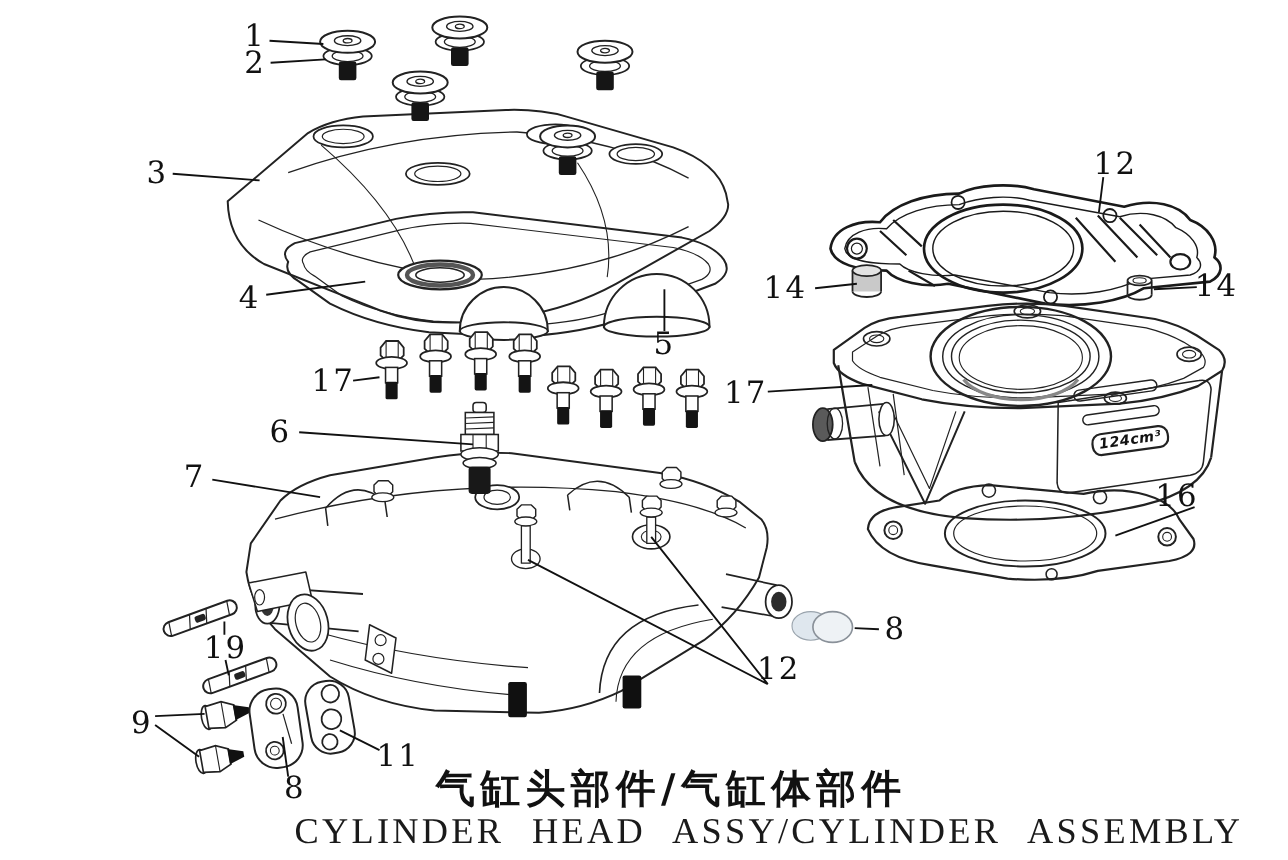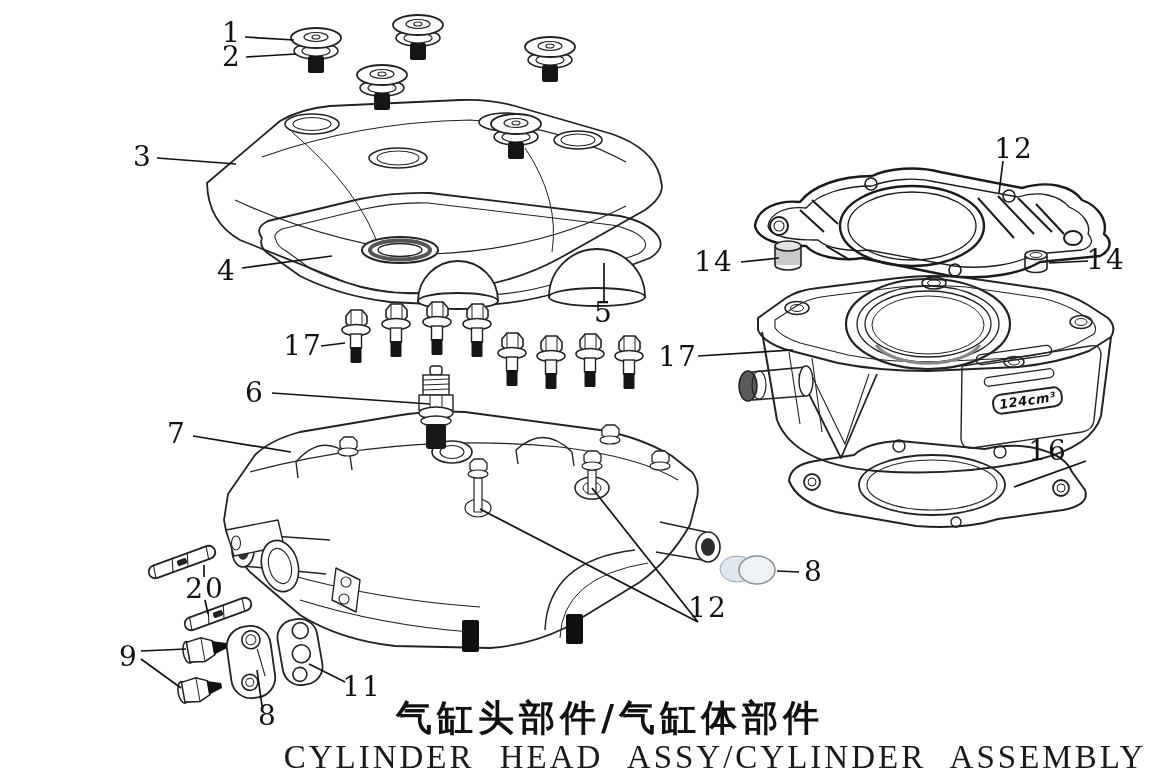--- a/index.html
+++ b/index.html
@@ -14,21 +14,21 @@
     font-family:"DejaVu Serif",serif;white-space:nowrap;
   }
   .title-cn{
     position:absolute;left:610px;top:718px;transform:translate(-50%,-50%);
     font-family:"DejaVu Sans",sans-serif;font-weight:700;font-size:36px;
     letter-spacing:5px;color:#111;white-space:nowrap;
   }
   .title-en{
     position:absolute;left:699px;top:757px;transform:translate(-50%,-50%);
     font-family:"Liberation Serif",serif;font-size:33px;letter-spacing:3px;
-    word-spacing:14px;color:#1a1a1a;white-space:nowrap;margin-left:16px;
+    word-spacing:14px;color:#1a1a1a;white-space:nowrap;
   }
   .badge{
     position:absolute;left:992px;top:390px;transform:rotate(-8deg);
     border:2px solid #222;border-radius:9px;padding:0 5px;
     font-family:"DejaVu Sans",sans-serif;font-style:italic;font-weight:700;
     font-size:13px;color:#111;background:#fff;letter-spacing:.5px;line-height:17px;
   }
 </style>
 </head>
 <body>
@@ -316,20 +316,20 @@
 <div class="callout" style="left:177px;top:434px">7</div>
 <div class="callout" style="left:814px;top:572px">8</div>
 <div class="callout" style="left:129px;top:657px">9</div>
 <div class="callout" style="left:268px;top:716px">8</div>
 <div class="callout" style="left:362px;top:687px">11</div>
 <div class="callout" style="left:708px;top:608px">12</div>
 <div class="callout" style="left:1014px;top:149px">12</div>
 <div class="callout" style="left:714px;top:262px">14</div>
 <div class="callout" style="left:1106px;top:260px">14</div>
 <div class="callout" style="left:678px;top:357px">17</div>
-<div class="callout" style="left:1048px;top:451px">16</div>
+<div class="callout" style="left:1070px;top:451px">16</div>
 <div class="callout" style="left:303px;top:346px">17</div>
-<div class="callout" style="left:205px;top:589px">20</div>
+<div class="callout" style="left:205px;top:589px">19</div>
 
 <div class="title-cn">气缸头部件/气缸体部件</div>
 <div class="title-en">CYLINDER HEAD ASSY/CYLINDER ASSEMBLY</div>
 
 </div>
 
 </body></html>

